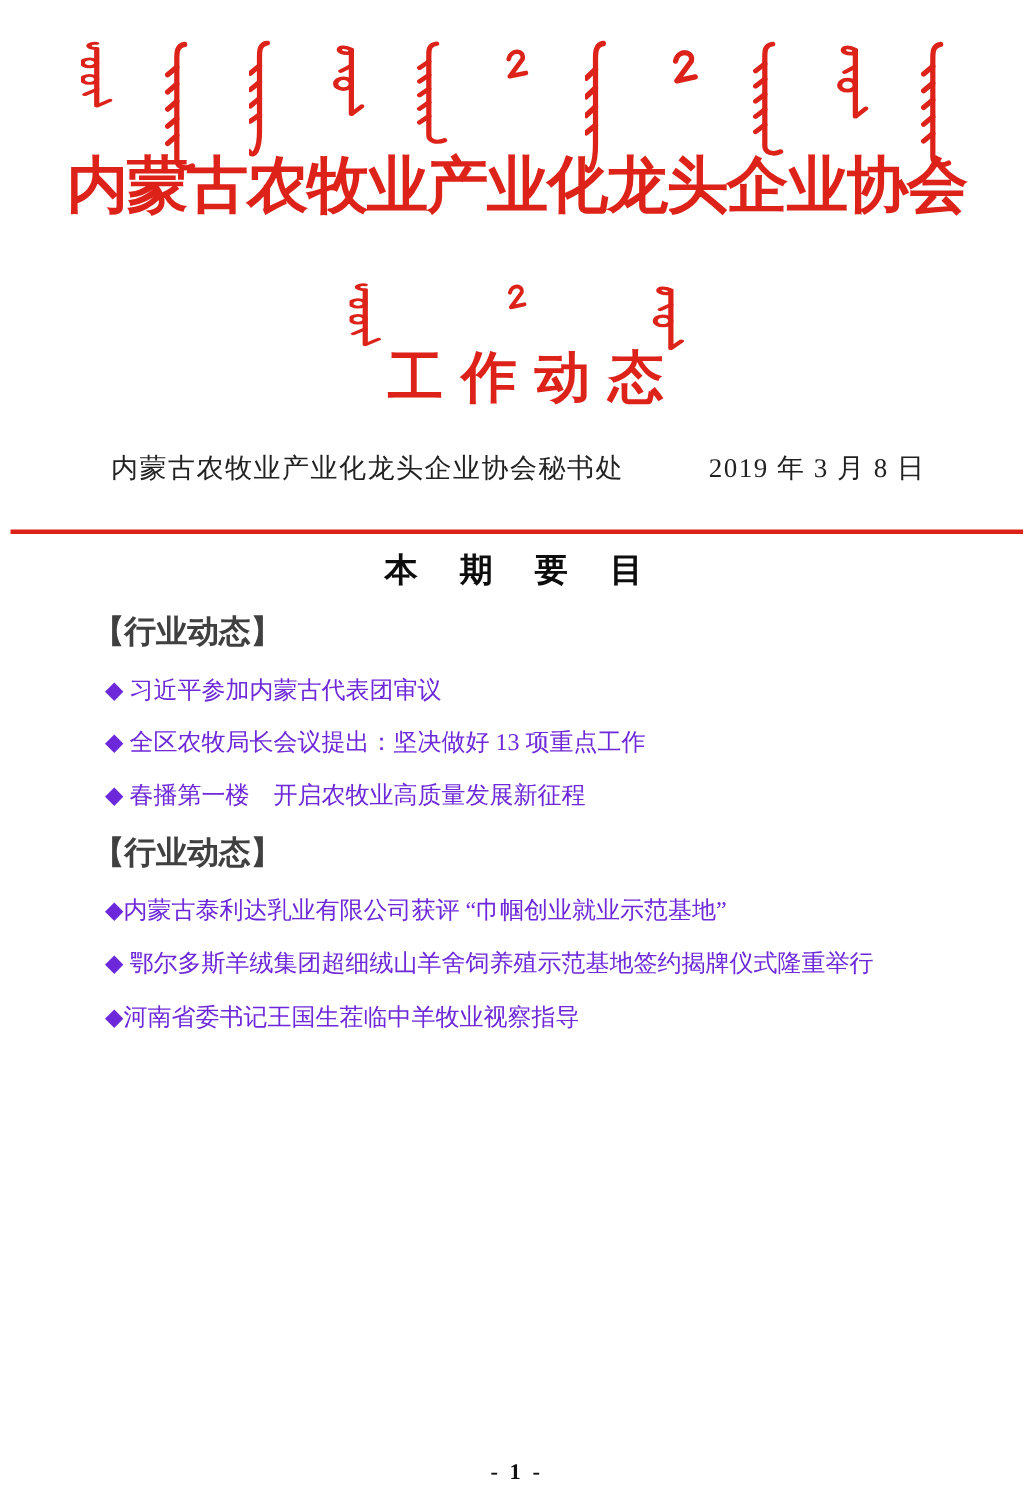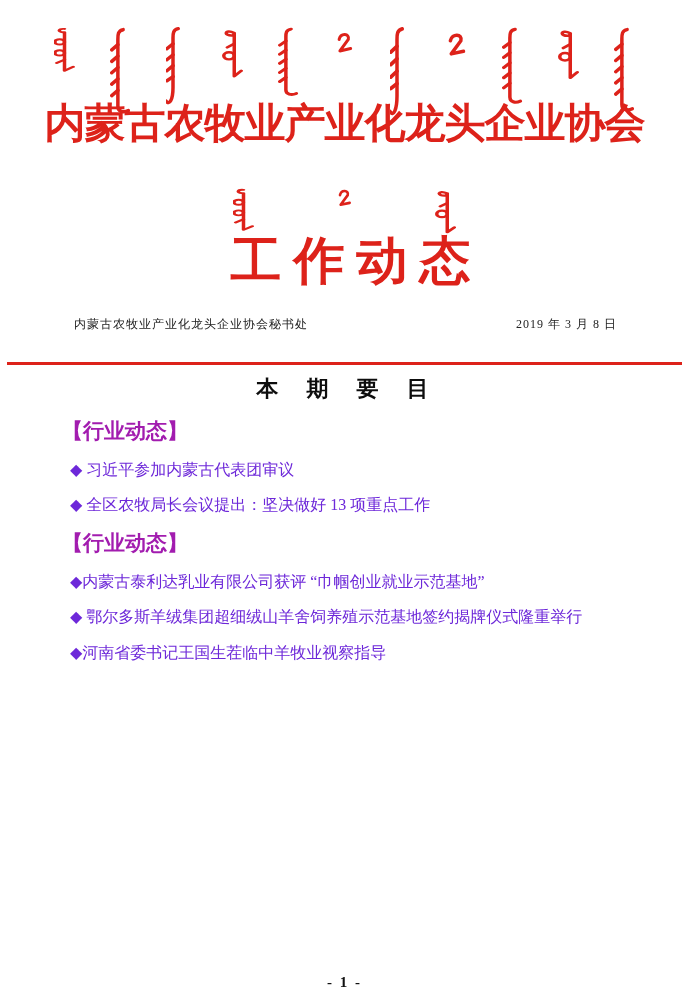--- a/index.html
+++ b/index.html
@@ -20,45 +20,45 @@
   svg.mw *{stroke:currentColor;fill:none;stroke-width:4;stroke-linecap:round;stroke-linejoin:round;}
   .mw-drop{margin-top:4px;}
   
   .org-title{
     margin:-16px 0 0 0;text-align:center;
     color:#dd221a;font-size:41px;font-weight:bold;
     letter-spacing:-1px;line-height:1.2;white-space:nowrap;
   }
   .doc-title{
     margin:-10px 0 0 0;text-align:center;
-    color:#dd221a;font-size:51px;font-weight:bold;
+    color:#dd221a;font-size:37px;font-weight:bold;
     letter-spacing:12px;padding-left:24px;line-height:1.15;
   }
   .issue-line{
     margin-top:5px;text-align:center;
     color:#c9241c;font-size:20px;font-weight:bold;letter-spacing:3px;
   }
   
   .info-row{
     display:flex;justify-content:space-between;
     margin:25px 72px 0 74px;
-    font-size:12px;letter-spacing:1px;color:#222222;
+    font-size:18px;letter-spacing:1px;color:#222222;
   }
   .divider{height:3px;background:#dd221a;margin:29px 7px 0 7px;}
   
   .toc-title{
     margin-top:9px;text-align:center;
     font-family:"Liberation Sans","DejaVu Sans",sans-serif;
     font-weight:bold;font-size:22px;letter-spacing:11px;padding-left:7px;
     color:#0d0d0d;
   }
   .toc{margin:6px 58px 0 62px;}
   .sec-heading{
     font-family:"Liberation Sans","DejaVu Sans",sans-serif;
-    font-weight:bold;font-size:21px;line-height:2.0;color:#a21caf;
+    font-weight:bold;font-size:21px;line-height:2.0;color:#404040;
   }
   .toc-item{
     font-size:16px;line-height:2.2;color:#6d28d9;
     width:522px;padding-left:8px;
   }
   
   .footer{
     position:absolute;bottom:16px;left:0;width:100%;
     text-align:center;font-size:15px;font-weight:bold;color:#111111;
     letter-spacing:2px;
@@ -155,20 +155,21 @@
   </div>
 
   <div class="divider"></div>
 
   <div class="toc-title">本 期 要 目</div>
 
   <div class="toc">
     <div class="sec-heading">【行业动态】</div>
     <div class="toc-item">◆ 习近平参加内蒙古代表团审议</div>
     <div class="toc-item">◆ 全区农牧局长会议提出：坚决做好 13 项重点工作</div>
+    <div class="toc-item">◆ 春播第一楼　开启农牧业高质量发展新征程</div>
 
     <div class="sec-heading">【行业动态】</div>
     <div class="toc-item">◆内蒙古泰利达乳业有限公司获评 “巾帼创业就业示范基地”</div>
     <div class="toc-item">◆ 鄂尔多斯羊绒集团超细绒山羊舍饲养殖示范基地签约揭牌仪式隆重举行</div>
     <div class="toc-item">◆河南省委书记王国生茬临中羊牧业视察指导</div>
   </div>
 
   <div class="footer">- 1 -</div>
 
 </div>

